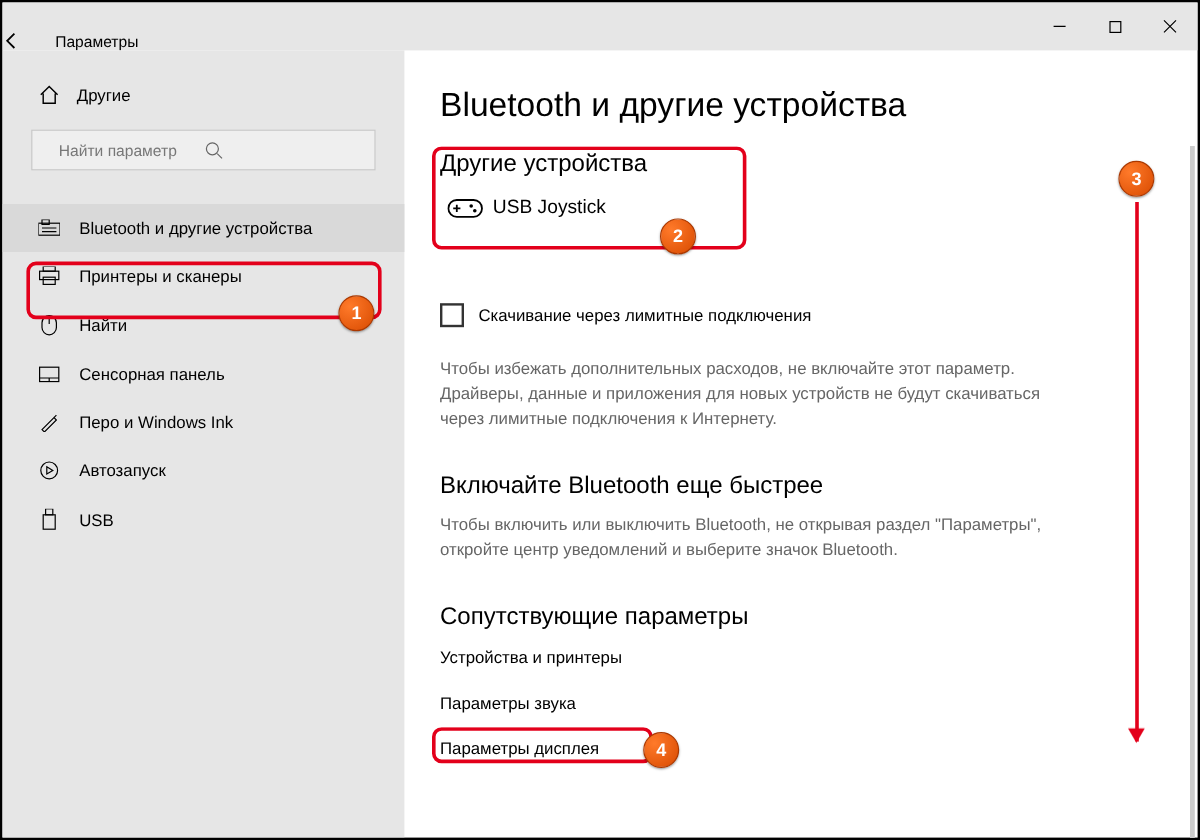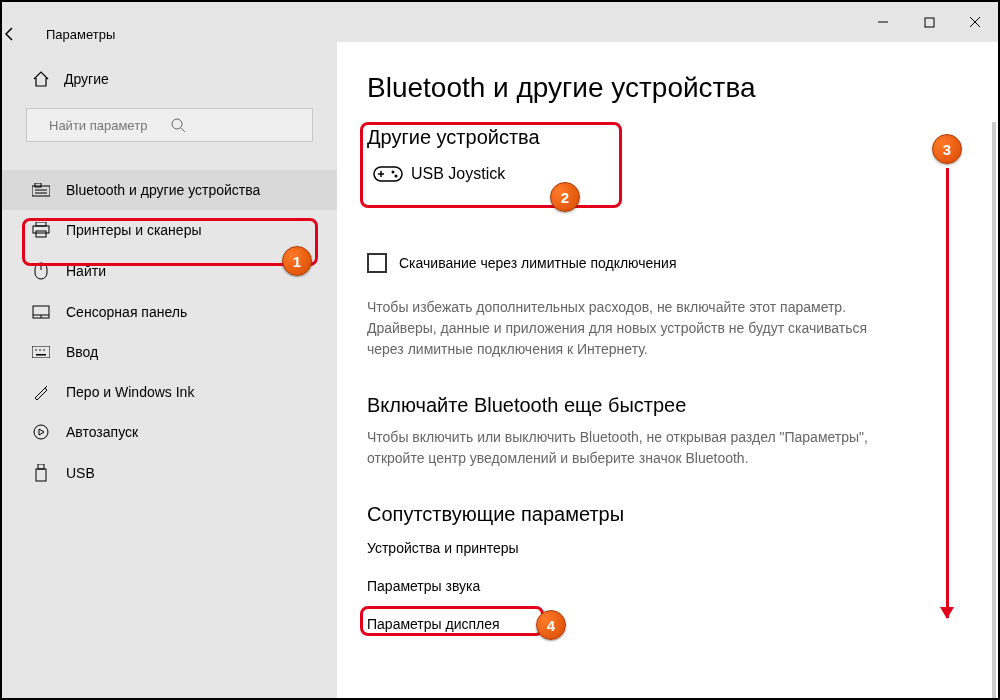--- a/index.html
+++ b/index.html
@@ -166,32 +166,20 @@
               <svg width="18" height="14" viewBox="0 0 18 14">
                 <rect x="1" y="1" width="16" height="12" stroke="#000" fill="none"></rect>
                 <line x1="1" y1="10" x2="17" y2="10" stroke="#000"></line>
                 <line x1="9" y1="10" x2="9" y2="13" stroke="#000"></line>
               </svg>
             </span>
           <span>Сенсорная панель</span>
         </div>
         <div class="nav-item">
           <span class="icon">
-              <svg width="18" height="12" viewBox="0 0 18 12">
-                <rect x="0" y="0" width="18" height="12" stroke="#000" fill="none"></rect>
-                <circle cx="4" cy="4" r="0.8" fill="#000"></circle>
-                <circle cx="8" cy="4" r="0.8" fill="#000"></circle>
-                <circle cx="12" cy="4" r="0.8" fill="#000"></circle>
-                <rect x="4" y="8" width="10" height="1.5" fill="#000"></rect>
-              </svg>
-            </span>
-          <span>Ввод</span>
-        </div>
-        <div class="nav-item">
-          <span class="icon">
               <svg width="16" height="16" viewBox="0 0 16 16">
                 <path d="M2 14 L12 4 L14 6 L4 16 Z M12 4 L14 2" stroke="#000" fill="none"></path>
               </svg>
             </span>
           <span>Перо и Windows Ink</span>
         </div>
         <div class="nav-item">
           <span class="icon">
               <svg width="16" height="16" viewBox="0 0 16 16">
                 <circle cx="8" cy="8" r="7" stroke="#000" fill="none"></circle>

